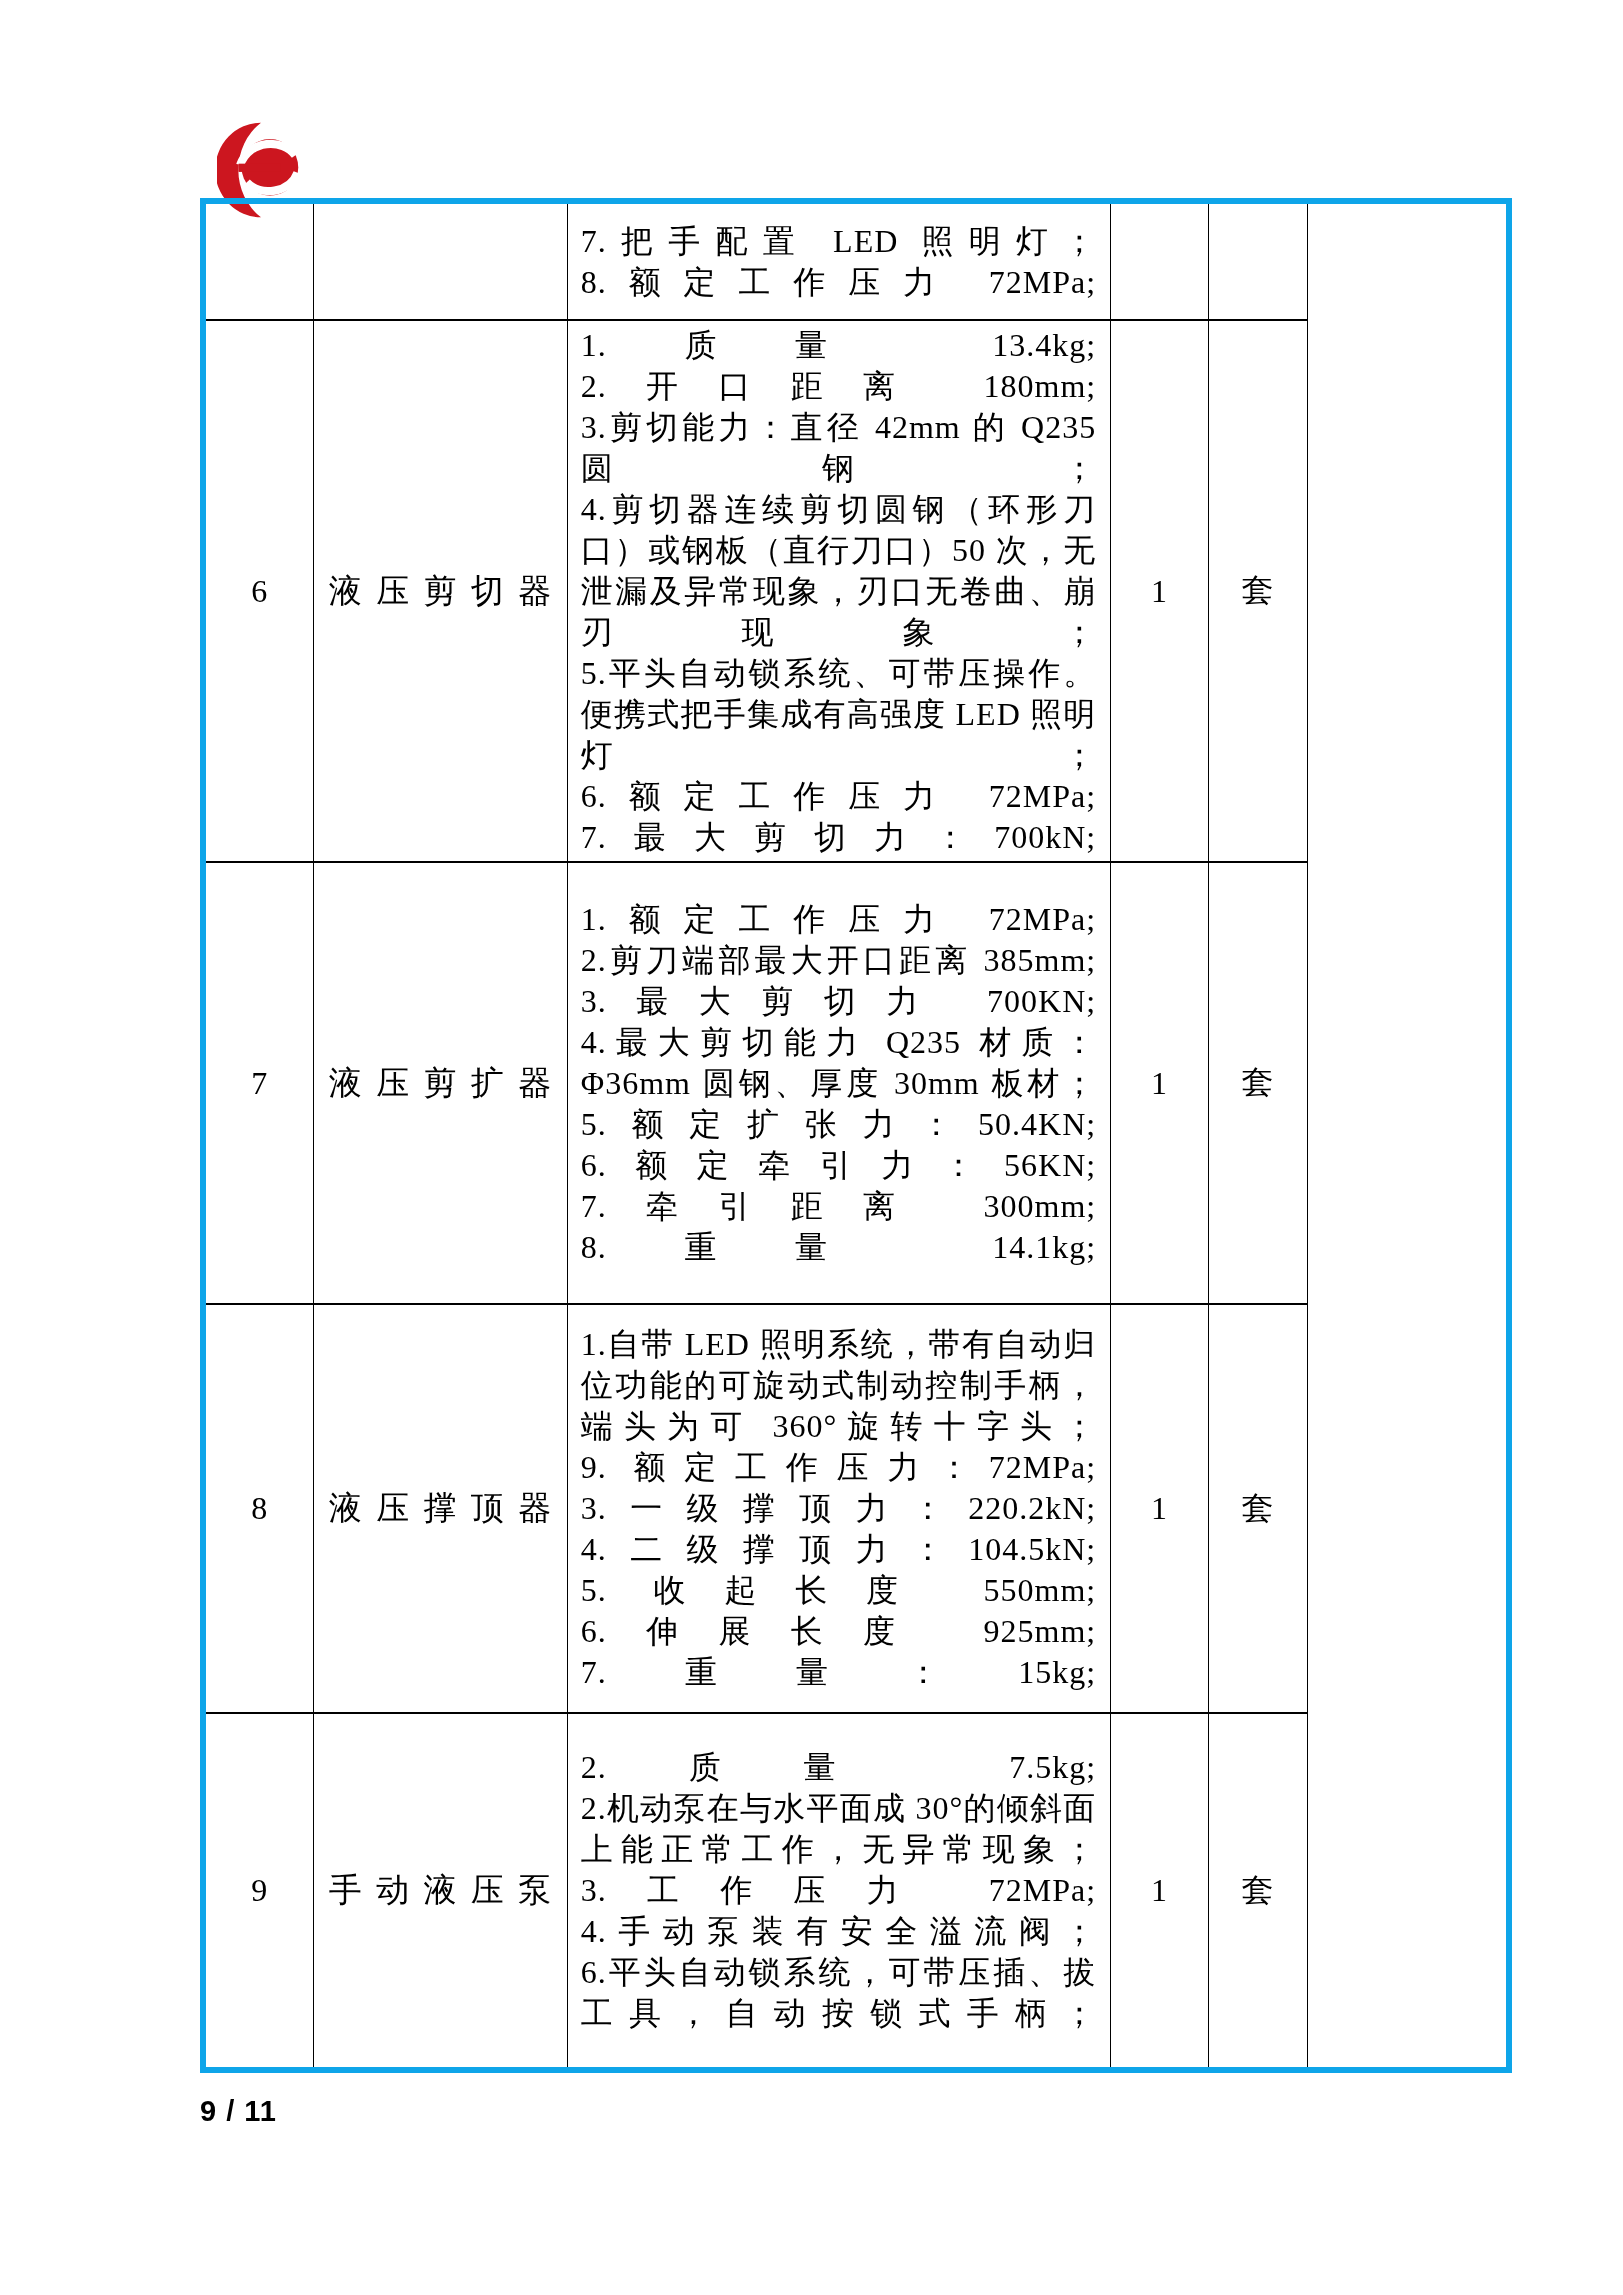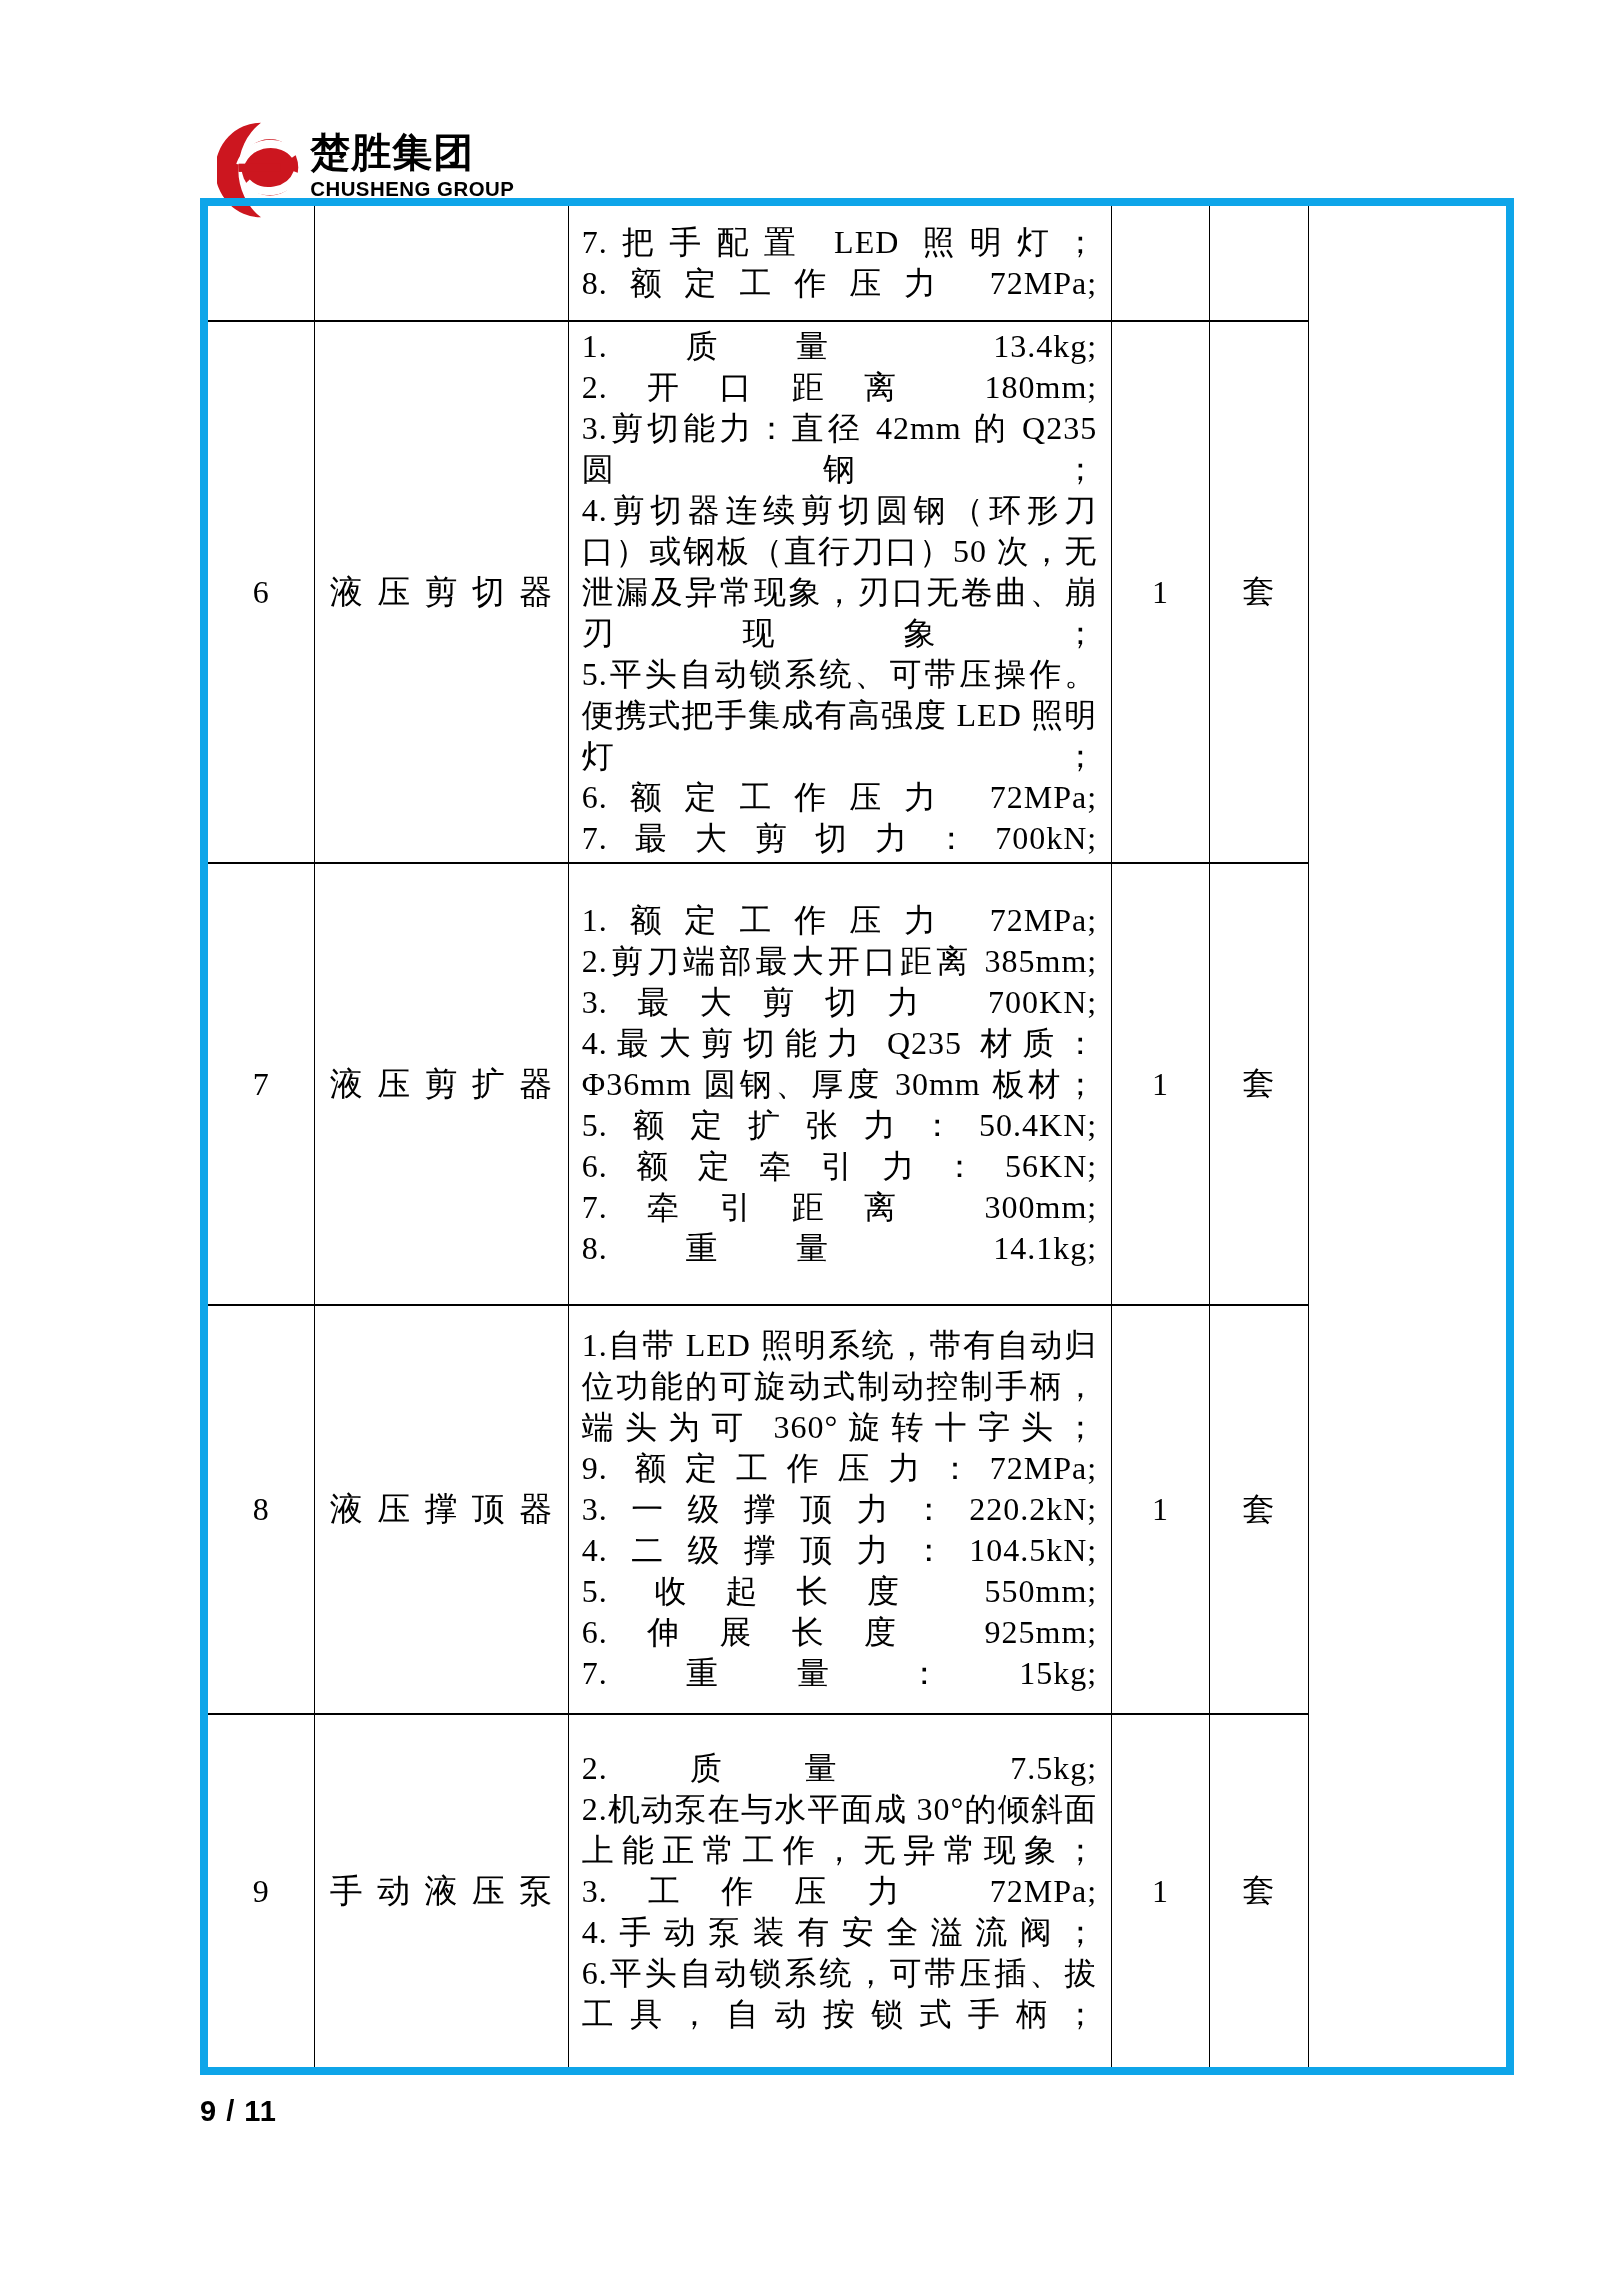--- a/index.html
+++ b/index.html
@@ -36,21 +36,21 @@
     table-layout:fixed;
   }
   .doc-table td{
     border:1.5px solid #000;
     border-top-width:2px;
     border-bottom-width:2px;
     vertical-align:middle;
     font-size:32px;
     overflow:hidden;
   }
-  .doc-table{border:8px solid #0ea5e9;padding-left:8px;}
+  .doc-table{border:6px solid #0ea5e9;padding-left:8px;}
   tbody tr:nth-child(1){height:119px;}
   tbody tr:nth-child(2){height:542px;}
   tbody tr:nth-child(3){height:442px;}
   tbody tr:nth-child(4){height:409px;}
   tbody tr:nth-child(5){height:357px;}
 
   td.c-num,td.c-qty,td.c-unit{text-align:center;}
   td.c-name{padding:0 15.3px;margin-top:47px;}
   .name-inner{
     text-align:justify;
@@ -85,24 +85,20 @@
     <svg class="logo-mark" viewBox="0 0 220 270" aria-hidden="true">
 
       <path d="M118 8 A118 122 0 1 0 118 262 A150 158 0 0 1 118 8 Z" fill="#cc161f"></path>
 
       <circle cx="142" cy="128" r="76" fill="#cc161f"></circle>
       <path d="M62 122 C86 52, 178 50, 210 96" fill="none" stroke="#ffffff" stroke-width="22"></path>
       <path d="M80 168 C118 208, 196 196, 216 142" fill="none" stroke="#ffffff" stroke-width="22"></path>
       <rect x="58" y="118" width="112" height="22" fill="#cc161f"></rect>
       <path d="M58 129 L170 129" stroke="#cc161f" stroke-width="20"></path>
     </svg>
-    <div class="logo-text">
-      <div class="logo-cn">楚胜集团</div>
-      <div class="logo-en">CHUSHENG GROUP</div>
-    </div>
   </div>
 
   <table class="doc-table">
     <colgroup>
       <col style="width:110px">
       <col style="width:254px">
       <col style="width:543px">
       <col style="width:98px">
       <col style="width:99px">
       <col style="width:202px">

